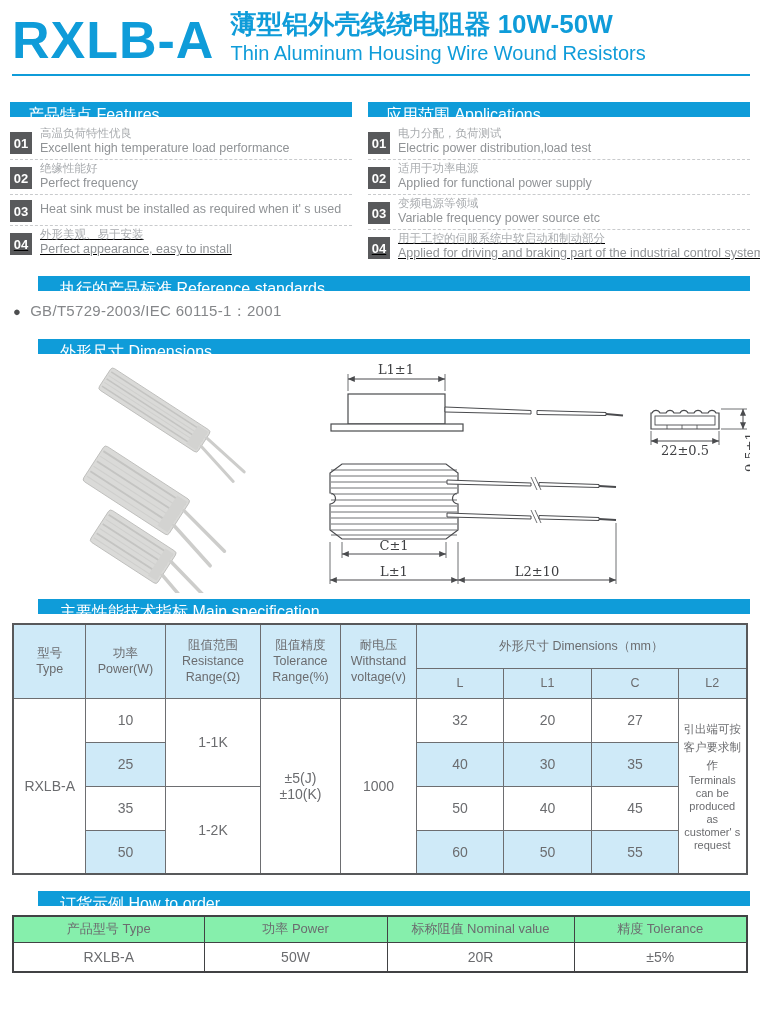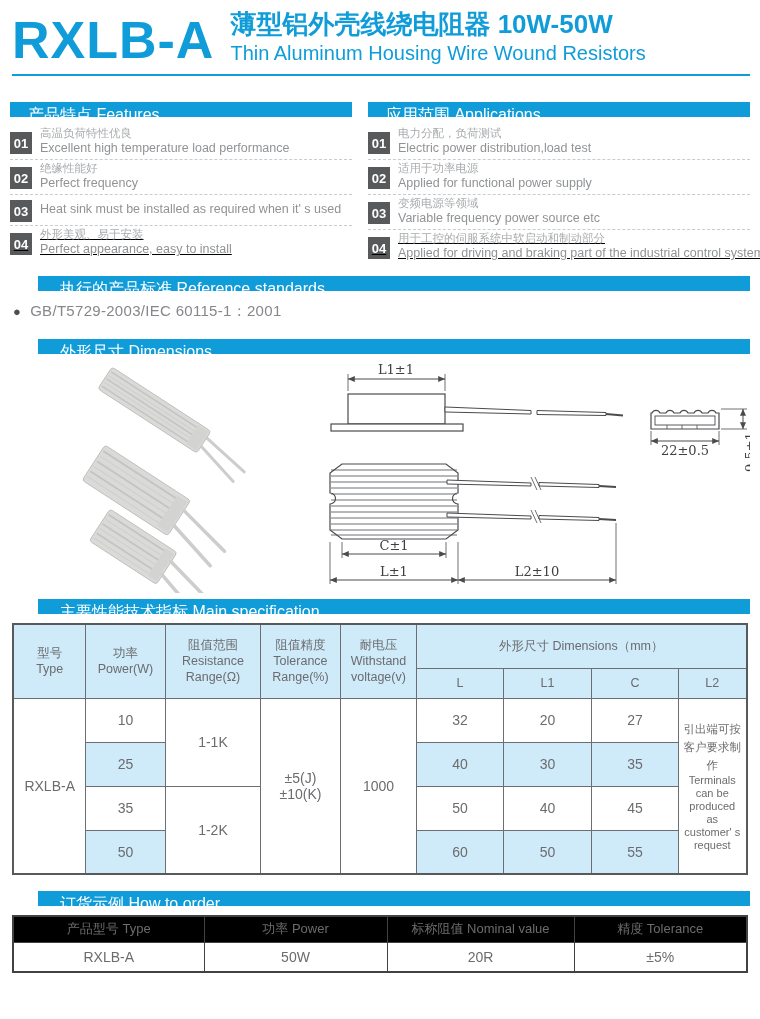--- a/index.html
+++ b/index.html
@@ -49,21 +49,21 @@
   .spec-table thead tr:last-child th { height:30px; }
   .spec-table td { font-size:14px; height:44px; background:#fff; }
   .spec-table tr.alt td { background:#cfeaf8; }
   .spec-table td.note { font-size:11px; line-height:13px; padding:2px 4px; }
   .spec-table td.note .ncn { font-size:11.5px; line-height:18px; }
 
   
   .order { margin-top:16px; }
   .order-table { width:734px; margin:9px auto 0; border:2px solid #414244; color:#6b6c6f; table-layout:fixed; }
   .order-table th, .order-table td { border:1px solid #414244; text-align:center; vertical-align:middle; font-weight:normal; }
-  .order-table th { background:#000000; font-size:13px; height:26px; }
+  .order-table th { background:#86efac; font-size:13px; height:26px; }
   .order-table td { font-size:14px; height:30px; }
 </style>
 </head>
 <body>
 
 <div class="page">
 
   <div class="hdr">
     <div class="logo">RXLB-A</div>
     <div class="titles">

